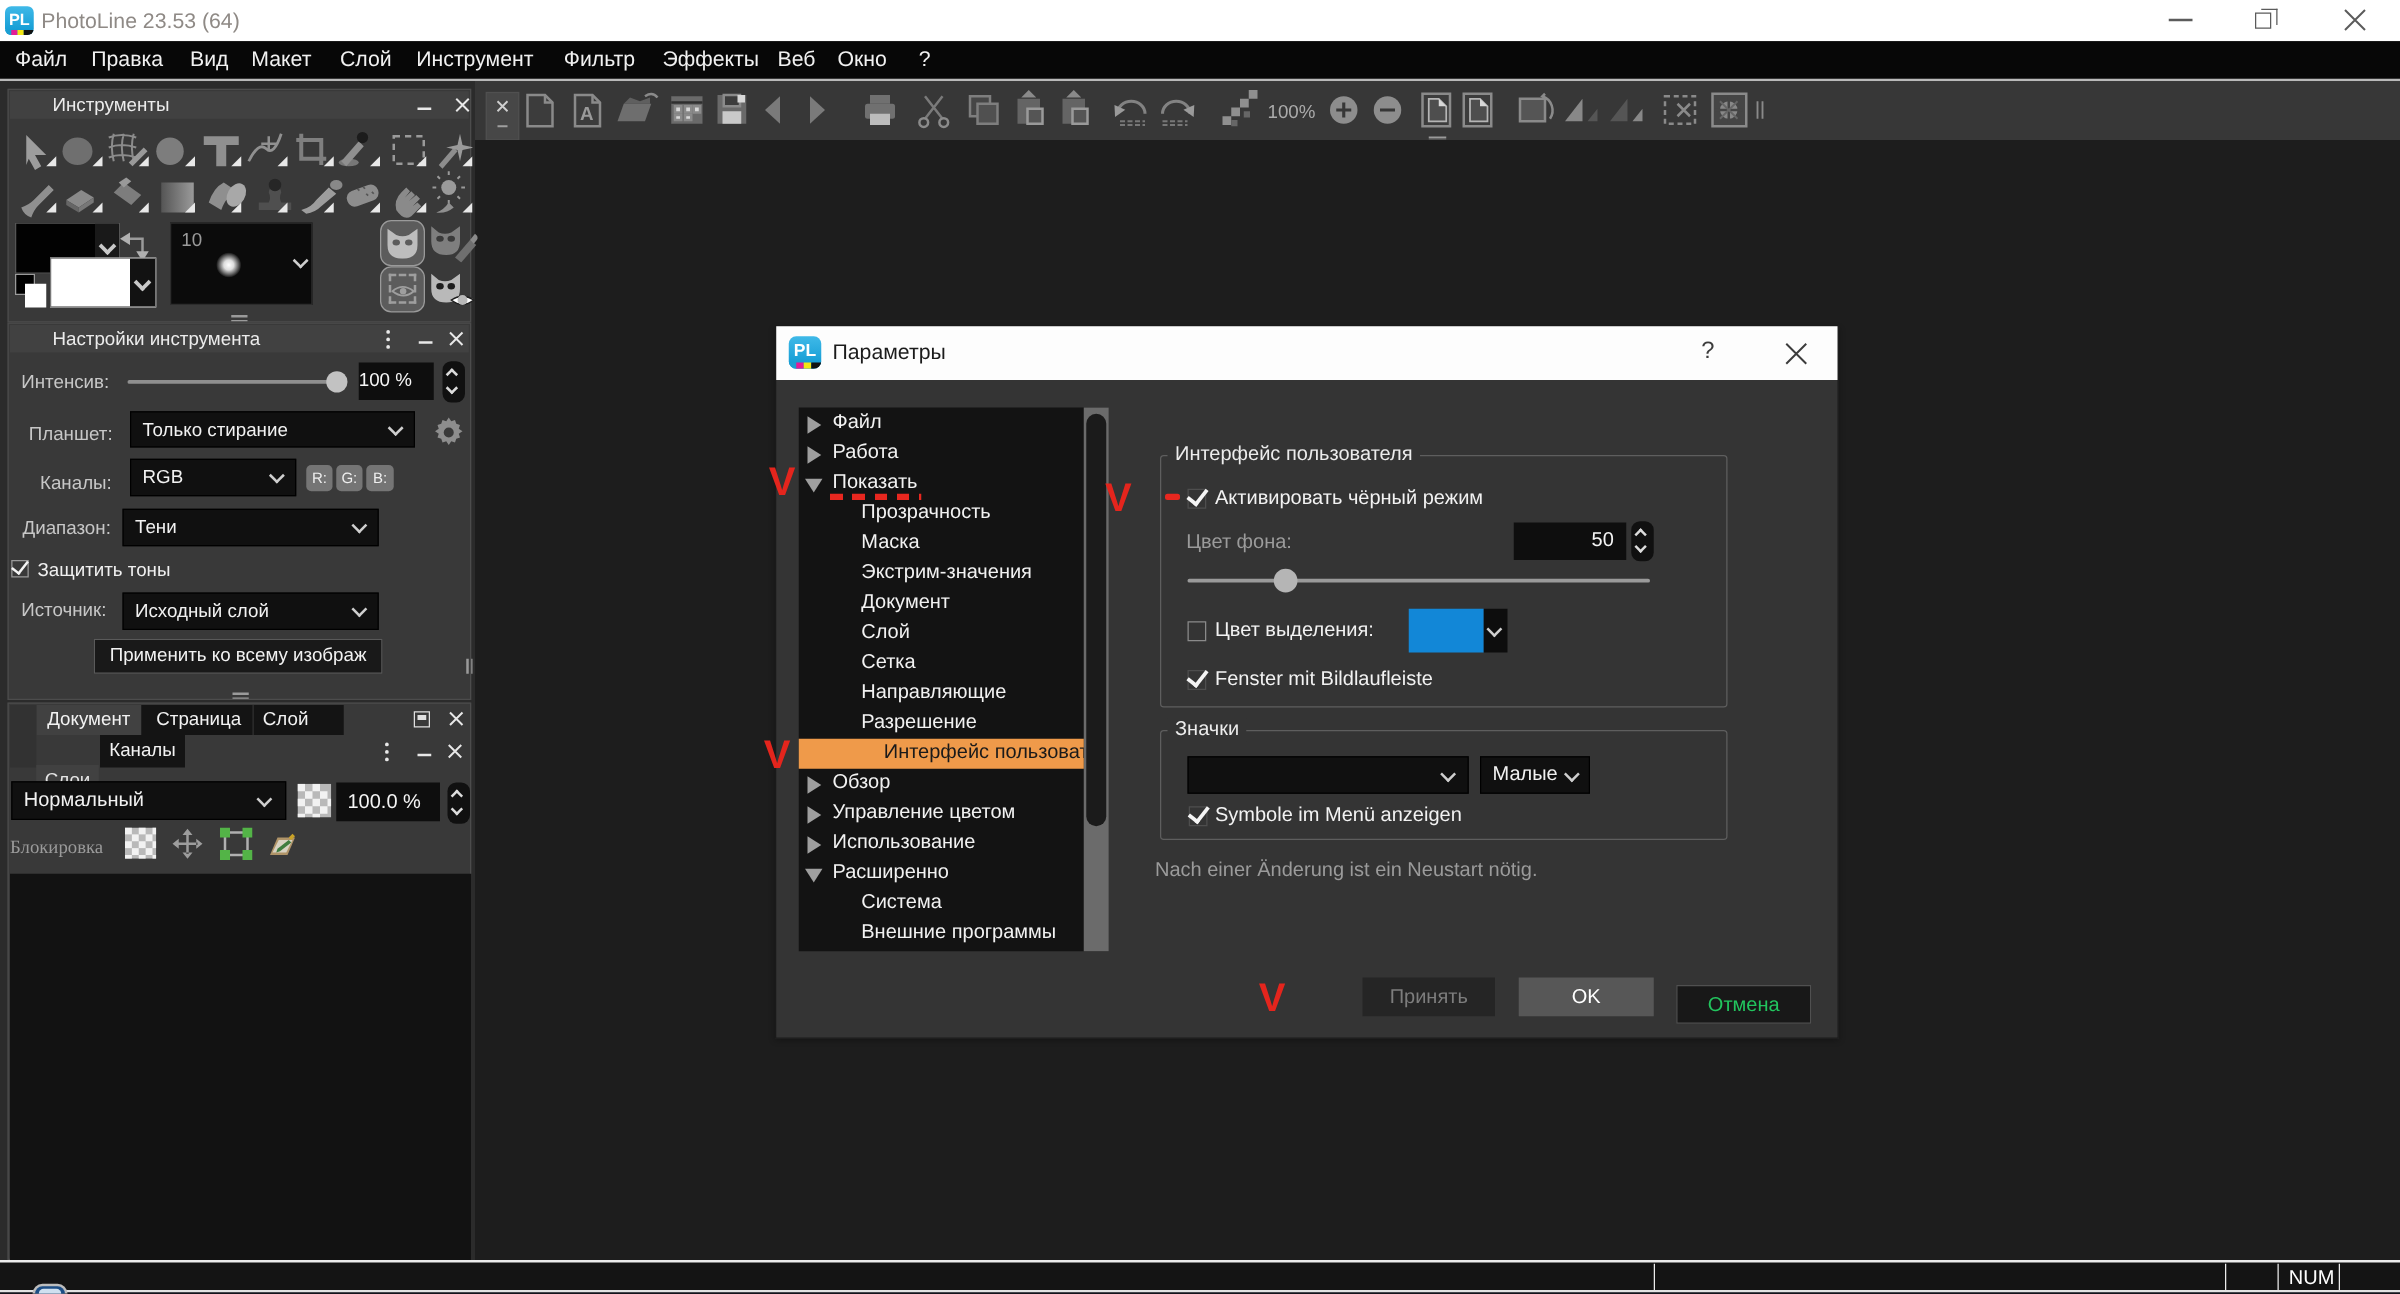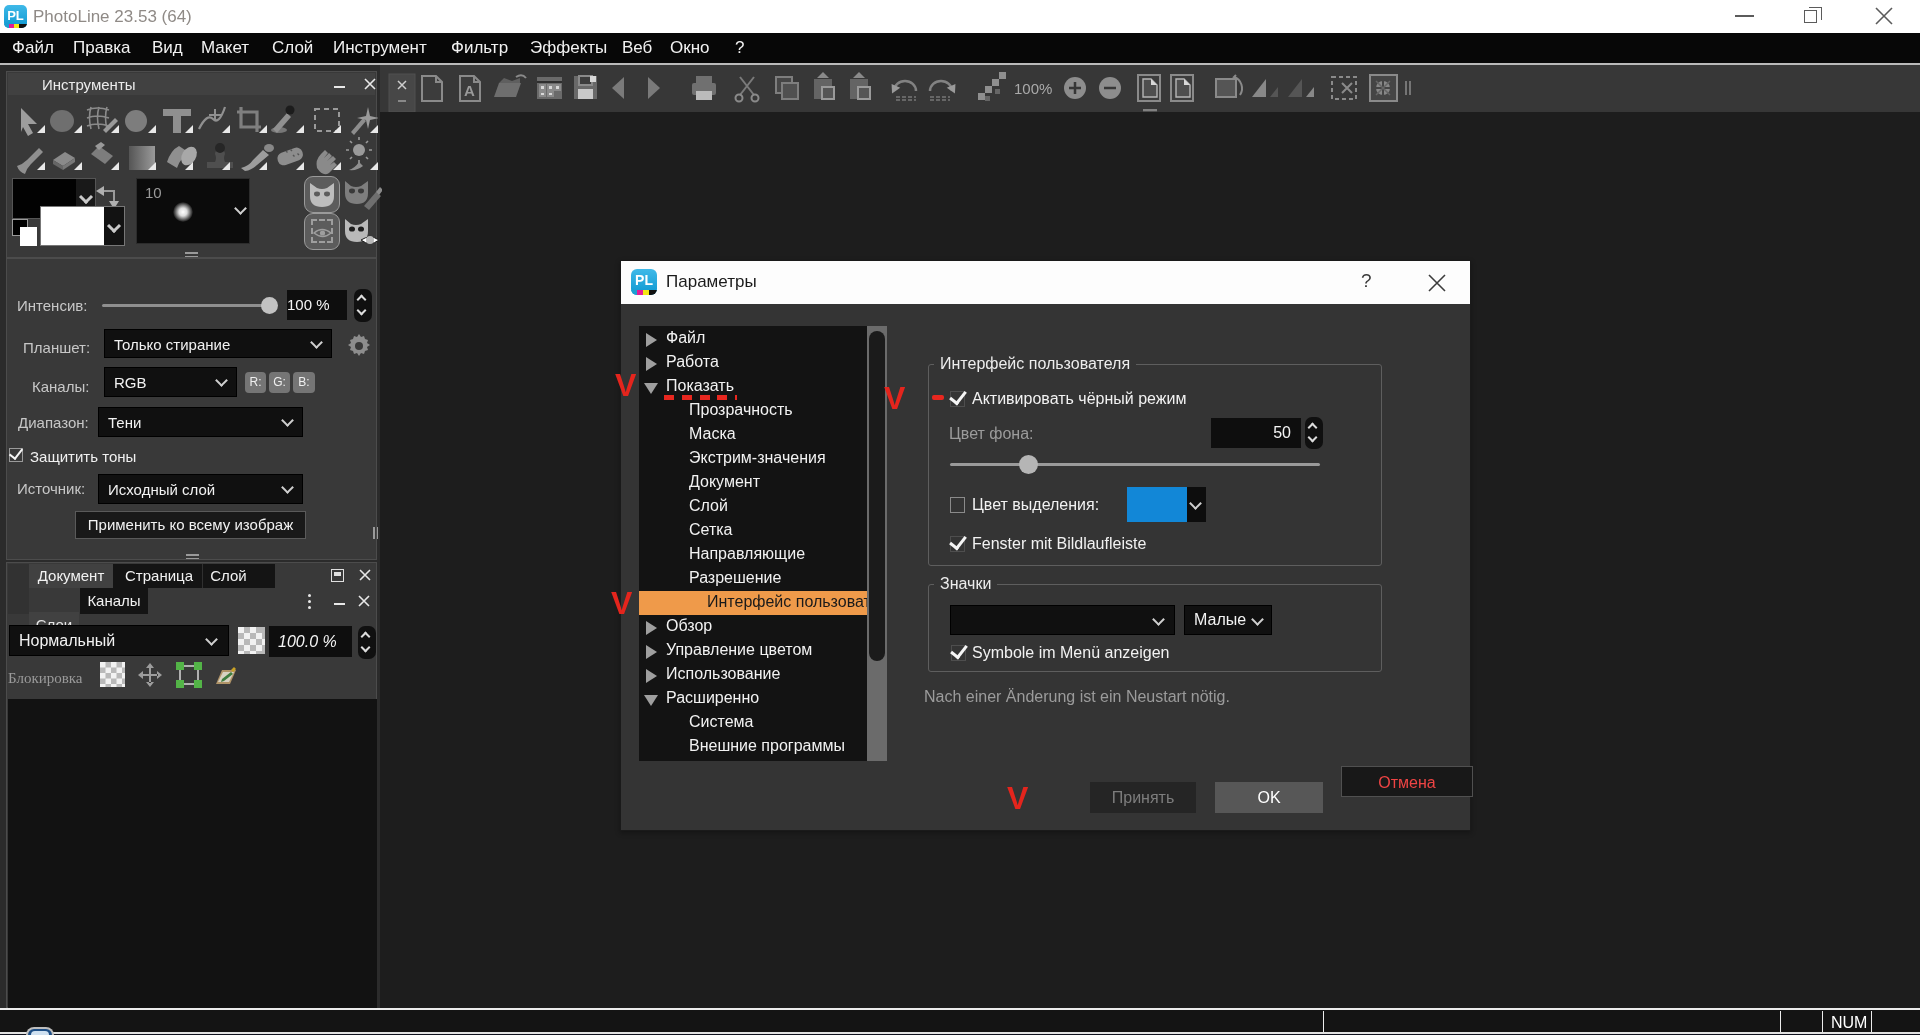--- a/index.html
+++ b/index.html
@@ -358,20 +358,32 @@
     <svg class="abs" style="left:337px;top:146px;" width="38" height="30">
         <path d="M1 1 l6 5 q5 2 10 0 l7 -5 v12 q0 11 -11 11 q-12 0 -12 -11 z" fill="#b9b9b9"></path>
         <ellipse cx="8" cy="11" rx="3" ry="2.6" fill="#1e1e1e"></ellipse>
         <ellipse cx="17" cy="11" rx="3" ry="2.6" fill="#1e1e1e"></ellipse>
         <path d="M17 22 q9 -6 18 0 q-9 7 -18 0z" fill="#fff" stroke="#1e1e1e"></path>
         <circle cx="26" cy="22" r="4" fill="#b9b9b9"></circle>
       </svg>
   </div>
 
   <div class="panel" style="left:6px;top:258px;width:371px;height:302px;">
+    <div class="phead">
+        <span class="pt">Настройки инструмента</span>
+      <div class="pdots" style="left:301px;top:4px;">
+          <i></i>
+          <i></i>
+          <i></i>
+        </div>
+      <div class="pmin" style="left:327px;top:13px;"></div>
+      <svg class="abs" style="left:350px;top:4px;" width="14" height="14">
+          <path d="M2 2 L12 12 M12 2 L2 12" stroke="#e8e8e8" stroke-width="1.6"></path>
+        </svg>
+    </div>
     <span class="lbl" style="left:10px;top:38px;">Интенсив:</span>
     <div class="abs" style="left:95px;top:45px;width:175px;height:3px;background:#8f8f8f;border-radius:2px;"></div>
     <div class="abs" style="left:254px;top:38px;width:17px;height:17px;border-radius:50%;background:#c2c2c2;"></div>
     <div class="numbox" style="left:280px;top:31px;width:60px;height:30px;line-height:30px;text-align:left;">100 %</div>
     <div class="spin" style="left:347px;top:30px;width:18px;height:33px;">
       <div class="chevup" style="left:4px;top:7px;transform:rotate(-135deg);"></div>
       <div class="chevup" style="left:4px;top:18px;transform:rotate(45deg);"></div>
     </div>
     <span class="lbl" style="left:16px;top:80px;">Планшет:</span>
     <div class="dd" style="left:97px;top:70px;width:228px;height:29px;">
@@ -449,21 +461,21 @@
           <rect x="18" y="6" width="6" height="6"></rect>
           <rect x="0" y="12" width="6" height="6"></rect>
           <rect x="12" y="12" width="6" height="6"></rect>
           <rect x="24" y="12" width="3" height="6"></rect>
           <rect x="6" y="18" width="6" height="6"></rect>
           <rect x="18" y="18" width="6" height="6"></rect>
           <rect x="0" y="24" width="6" height="3"></rect>
           <rect x="12" y="24" width="6" height="3"></rect>
         </g>
     </svg>
-    <div class="numbox" style="left:262px;top:63px;width:83px;height:31px;line-height:31px;padding-left:9px;font-size:16px;font-style:italic;">100.0 %</div>
+    <div class="numbox" style="left:262px;top:63px;width:83px;height:31px;line-height:31px;padding-left:9px;font-size:16px;">100.0 %</div>
     <div class="spin" style="left:351px;top:63px;width:18px;height:33px;">
       <div class="chevup" style="left:4px;top:7px;transform:rotate(-135deg);"></div>
       <div class="chevup" style="left:4px;top:18px;transform:rotate(45deg);"></div>
     </div>
     <span class="lbl" style="left:1px;top:107px;width:81px;overflow:hidden;white-space:nowrap;color:#9a9a9a;font-family:Liberation Serif, serif;">Блокировка</span>
     <svg class="abs" style="left:93px;top:99px;" width="25" height="25">
       <rect width="25" height="25" fill="#b9b9b9"></rect>
       <g fill="#f2f2f2">
           <rect x="0" y="0" width="5.5" height="5.5"></rect>
           <rect x="11" y="0" width="5.5" height="5.5"></rect>
@@ -615,21 +627,21 @@
     <div class="dd" style="left:563px;top:344px;width:88px;height:30px;font-size:16px;">
         <span class="t">Малые</span>
         <div class="chev" style="right:9px;top:9px;"></div>
       </div>
     <div class="cb checked" style="left:330px;top:384px;"></div>
     <div class="dtext" style="left:351px;top:383px;">Symbole im Menü anzeigen</div>
     <div class="gtext" style="left:303px;top:427px;">Nach einer Änderung ist ein Neustart nötig.</div>
 
     <div class="btn" style="left:469px;top:521px;width:106px;height:31px;line-height:31px;background:#252525;color:#7d7d7d;">Принять</div>
     <div class="btn" style="left:594px;top:521px;width:108px;height:31px;line-height:31px;background:#575757;color:#fff;">OK</div>
-    <div class="btn" style="left:720px;top:505px;width:132px;height:31px;line-height:31px;background:#181818;border:1px solid #505050;color:#ef4444;">Отмена</div>
+    <div class="btn" style="left:720px;top:527px;width:108px;height:31px;line-height:31px;background:#181818;border:1px solid #505050;color:#22c55e;">Отмена</div>
   </div>
 
   <div class="redv" style="left:615px;top:367px;font-size:32px;">V</div>
   <div class="abs" style="left:664px;top:395px;width:73px;height:4.5px;background:repeating-linear-gradient(90deg,#e8271f 0 10px,transparent 10px 17.8px);"></div>
   <div class="redv" style="left:884px;top:380px;font-size:32px;">V</div>
   <div class="redv" style="left:611px;top:585px;font-size:32px;">V</div>
   <div class="redv" style="left:1007px;top:780px;font-size:32px;">V</div>
 
   <div class="abs" id="statusbar">
     <div class="ssep" style="left:1323px;"></div>

